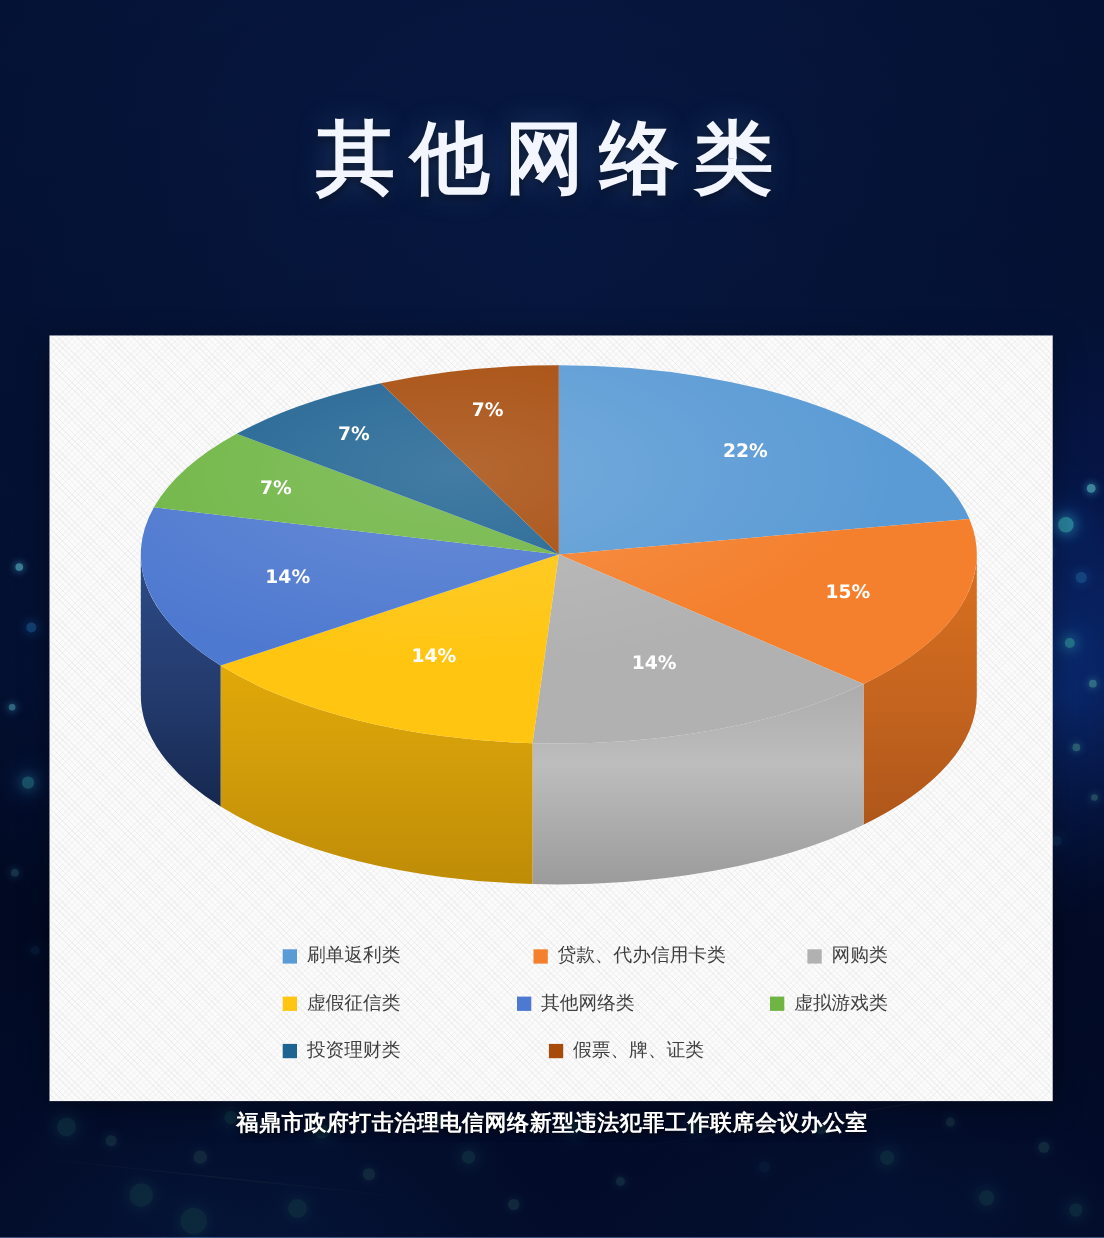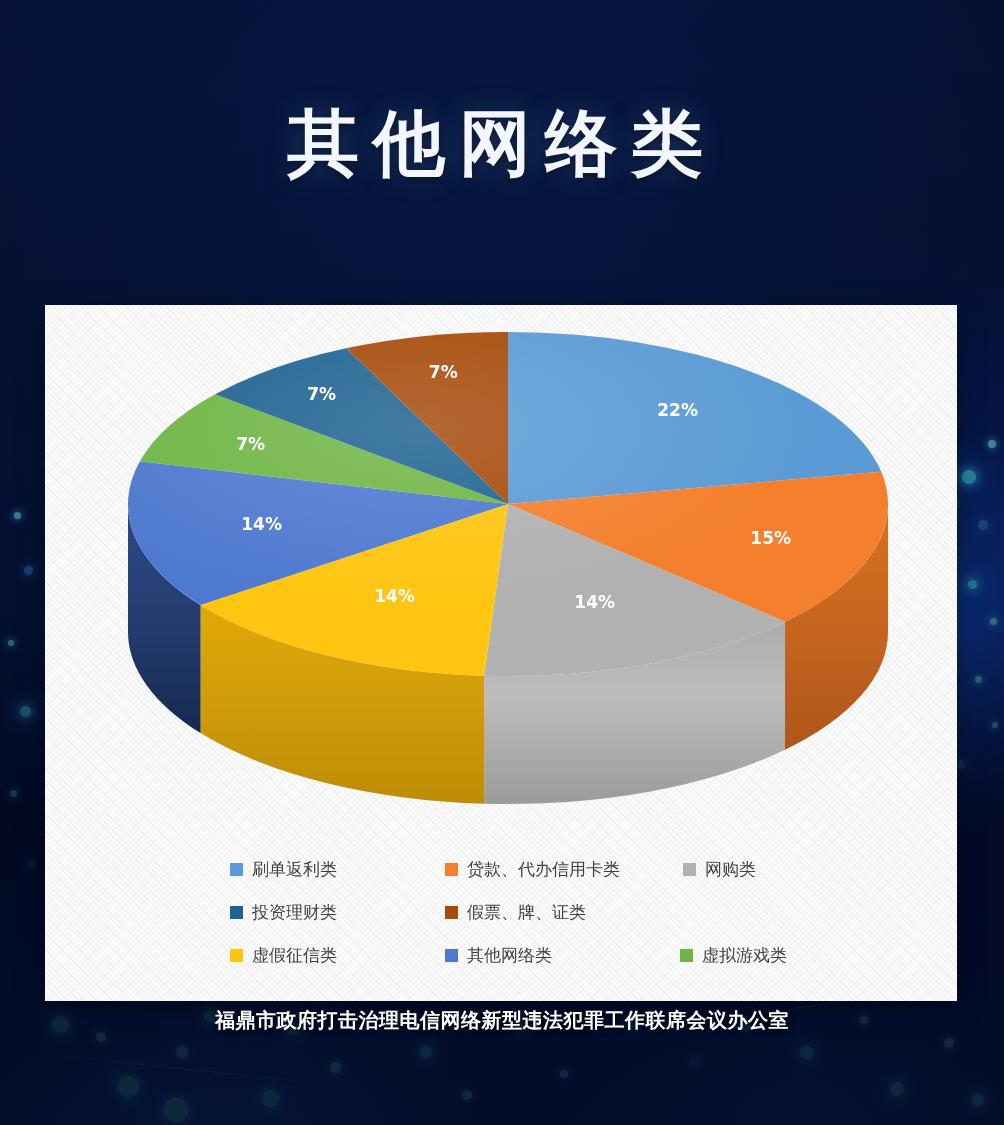--- a/index.html
+++ b/index.html
@@ -58,21 +58,21 @@
 
   #plot{ position:absolute; left:0; top:0; width:912px; height:560px; }
   #pie-svg{ position:absolute; left:0; top:0; }
 
   
   #legend{
     position:absolute; left:0; right:0; top:543px;
     padding:0 150px 0 185px;
   }
   .leg-row{ display:flex; align-items:center; height:43px; }
-  .leg-item{ display:flex; align-items:center; white-space:nowrap; }
+  .leg-item{ display:flex; align-items:center; white-space:nowrap;margin-left:27px; }
   .leg-sw{ width:13px; height:13px; flex:0 0 13px; margin-right:9px; }
   .leg-tx{
     font-family:"DejaVu Sans","Liberation Sans",sans-serif;
     font-size:17px; color:#3f3f3f; line-height:1;
   }
   .r1 .leg-item:nth-child(1){ width:215px; }
   .r1 .leg-item:nth-child(2){ width:238px; }
   .r2 .leg-item:nth-child(1){ width:215px; }
   .r2 .leg-item:nth-child(2){ width:235px; }
   .r3 .leg-item:nth-child(1){ width:215px; }
@@ -238,40 +238,40 @@
       </div>
       <div class="leg-item">
         <span class="leg-sw" style="background:#F47F2C"></span>
         <span class="leg-tx">贷款、代办信用卡类</span>
       </div>
       <div class="leg-item">
         <span class="leg-sw" style="background:#B1B1B1"></span>
         <span class="leg-tx">网购类</span>
       </div>
     </div>
+    <div class="leg-row r2">
+      <div class="leg-item">
+        <span class="leg-sw" style="background:#FFC510"></span>
+        <span class="leg-tx">虚假征信类</span>
+      </div>
+      <div class="leg-item">
+        <span class="leg-sw" style="background:#4E79D0"></span>
+        <span class="leg-tx">其他网络类</span>
+      </div>
+      <div class="leg-item">
+        <span class="leg-sw" style="background:#6FB544"></span>
+        <span class="leg-tx">虚拟游戏类</span>
+      </div>
+    </div>
     <div class="leg-row r3">
       <div class="leg-item">
         <span class="leg-sw" style="background:#1F6392"></span>
         <span class="leg-tx">投资理财类</span>
       </div>
       <div class="leg-item">
         <span class="leg-sw" style="background:#A64B0B"></span>
         <span class="leg-tx">假票、牌、证类</span>
-      </div>
-    </div>
-    <div class="leg-row r2">
-      <div class="leg-item">
-        <span class="leg-sw" style="background:#FFC510"></span>
-        <span class="leg-tx">虚假征信类</span>
-      </div>
-      <div class="leg-item">
-        <span class="leg-sw" style="background:#4E79D0"></span>
-        <span class="leg-tx">其他网络类</span>
-      </div>
-      <div class="leg-item">
-        <span class="leg-sw" style="background:#6FB544"></span>
-        <span class="leg-tx">虚拟游戏类</span>
       </div>
     </div>
   </div>
 </div>
 
 <div id="footer">福鼎市政府打击治理电信网络新型违法犯罪工作联席会议办公室</div>
 
 </body></html>

